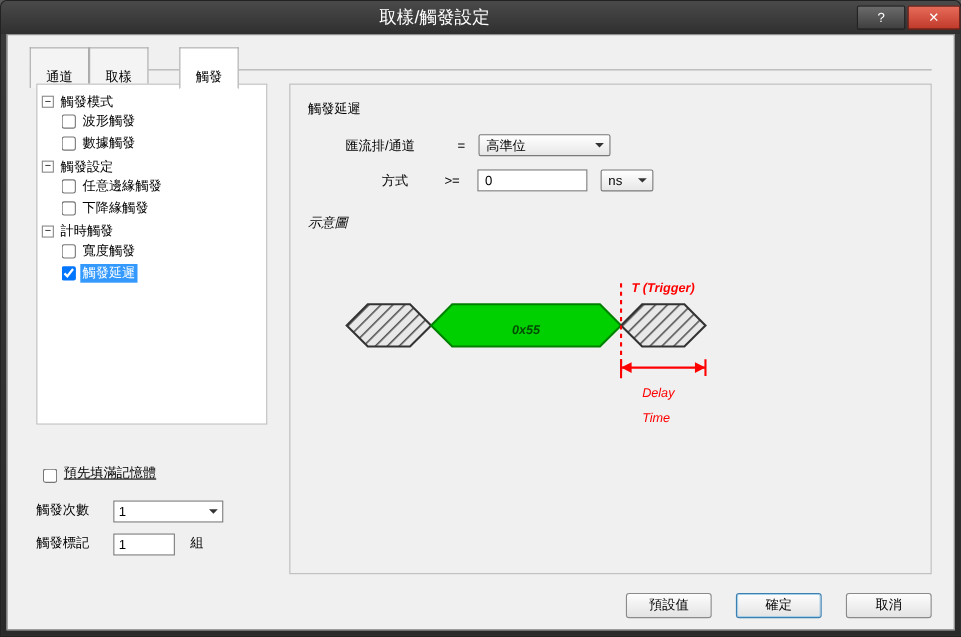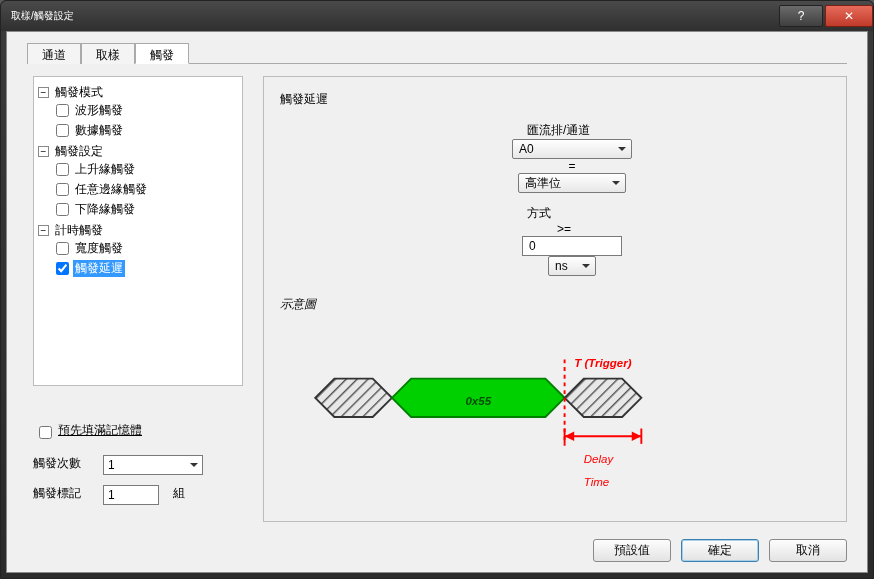--- a/index.html
+++ b/index.html
@@ -1,30 +1,30 @@
 <!DOCTYPE html>
 <html><head>
 <meta charset="utf-8">
 <style>
 * { box-sizing: border-box; margin: 0; padding: 0; font-family: "Microsoft JhengHei", "SimSun", Tahoma, sans-serif; font-size: 12px; }
 body { background: #5a5a5a; width: 874px; height: 579px; overflow: hidden; }
 
 .window { position: absolute; top: 0; left: 0; width: 874px; height: 579px; background: linear-gradient(#3a3a3a,#2a2a2a); border: 1px solid #222; border-radius: 6px 6px 0 0; }
 .titlebar { height: 30px; background: linear-gradient(#4a4a4a,#2f2f2f); border-radius: 6px 6px 0 0; display: flex; align-items: center; padding: 0 0 0 10px; color: #fff; }
-.titlebar .title { flex: 1; font-size: 10px; }
+.titlebar .title { flex: 1; font-size: 16px; text-align: center; }
 .titlebar .btns { display: flex; }
 .titlebar .btn { width: 44px; height: 22px; margin-left: 0; display: flex; align-items: center; justify-content: center; color: #fff; font-size: 13px; }
 .titlebar .help { background: linear-gradient(#6b6b6b,#3f3f3f); border: 1px solid #222; border-radius: 2px; margin-right: 2px; }
 .titlebar .close { background: linear-gradient(#e76b5a,#c03a2a); border: 1px solid #7a1f14; border-radius: 2px; width: 48px; }
 
 .client { position: absolute; top: 30px; left: 5px; right: 5px; bottom: 5px; background: #f0f0f0; border: 1px solid #888; }
 
 .tabs { position: absolute; top: 10px; left: 20px; right: 20px; height: 22px; display: flex; border-bottom: 1px solid #aaa; }
-.tab { padding: 3px 14px; border: 1px solid #aaa; border-bottom: none; background: #f0f0f0; margin-right: 0; position: relative; top: 1px; cursor: pointer; }
-.tab.active { background: #fff; border-bottom: 1px solid #fff; z-index: 2; }
+.tab { padding: 18px 14px; border: 1px solid #aaa; border-bottom: none; background: #f0f0f0; margin-right: 0; position: relative; top: 1px; cursor: pointer; }
+.tab.active { background: #fff; border-bottom: 1px solid #fff; z-index: 2; margin-left: 28px; }
 .tab:not(.active) { background: #f4f4f4; }
 
 .left-box { position: absolute; top: 44px; left: 26px; width: 210px; height: 310px; border: 1px solid #bcbcbc; background: #fff; padding: 6px 4px; overflow: auto; }
 .tree { font-size: 12px; color: #000; }
 .tree ul { list-style: none; padding-left: 0; }
 .tree li { position: relative; padding: 1px 0 1px 0; white-space: nowrap; }
 .tree .node { display: inline-flex; align-items: center; }
 .tree .toggle { display: inline-block; width: 11px; height: 11px; border: 1px solid #888; background: #fff; text-align: center; line-height: 9px; font-size: 10px; margin-right: 4px; cursor: pointer; user-select: none; }
 .tree .children { padding-left: 18px; }
 .tree .chk { width: 13px; height: 13px; margin-right: 4px; }
@@ -36,37 +36,37 @@
 .left-bottom .row label { width: 70px; }
 .left-bottom .prefill { display: flex; align-items: flex-end; margin: 10px 0 16px 6px; text-decoration: underline; }
 .left-bottom .prefill input { margin-right: 6px; }
 .combo { height: 20px; border: 1px solid #7a7a7a; background: #fff; padding: 0 18px 0 4px; display: inline-flex; align-items: center; position: relative; min-width: 70px; }
 .combo::after { content: ""; position: absolute; right: 4px; top: 7px; border: 4px solid transparent; border-top-color: #333; }
 .textin { height: 20px; border: 1px solid #7a7a7a; background: #fff; padding: 0 4px; width: 56px; display: inline-flex; align-items: center; }
 
 .right-box { position: absolute; top: 44px; left: 256px; right: 20px; bottom: 50px; border: 1px solid #bcbcbc; background: #f0f0f0; }
 .section { position: relative; margin: 14px 16px 6px 16px; }
 .section .hdr { font-size: 12px; margin-bottom: 14px; }
-.formrow { display: flex; align-items: center; margin: 12px 0 12px 34px; flex-direction: column; }
+.formrow { display: flex; align-items: center; margin: 12px 0 12px 34px; }
 .formrow .lbl { width: 90px; }
 .formrow .eq { margin: 0 12px; }
 .combo2 { height: 20px; border: 1px solid #7a7a7a; background: linear-gradient(#fff,#e7e7e7); padding: 0 20px 0 6px; display: inline-flex; align-items: center; position: relative; border-radius: 2px; }
 .combo2::after { content: ""; position: absolute; right: 5px; top: 7px; border: 4px solid transparent; border-top-color: #333; }
 .combo2.w1 { width: 120px; }
-.combo2.w2 { width: 108px; }
+.combo2.w2 { width: 120px; }
 .combo2.w3 { width: 48px; }
 .txt2 { height: 20px; border: 1px solid #7a7a7a; background: #fff; padding: 0 6px; width: 100px; display: inline-flex; align-items: center; }
 .note { margin: 16px 0 8px 34px; }
 
 .diagram-block { margin: 20px 16px 0 16px; font-style: italic; }
 .diagram-block .hdr { margin-bottom: 14px; }
 .diagram { position: relative; height: 180px; margin: 0 16px; }
 
 
-.footer { position: absolute; bottom: 10px; right: 20px; display: flex; gap: 10px; align-items: flex-end; }
+.footer { position: absolute; bottom: 10px; right: 20px; display: flex; gap: 22px; align-items: flex-end; }
 .btnw { min-width: 78px; height: 23px; border: 1px solid #8a8a8a; background: linear-gradient(#fdfdfd,#e3e3e3); border-radius: 3px; display: inline-flex; align-items: center; justify-content: center; cursor: pointer; }
 .btnw.default { border: 1px solid #3c7fb1; box-shadow: 0 0 0 1px #a6d0e7 inset; }
 
 svg text { font-family: Arial, sans-serif; }
 </style>
 </head>
 <body>
 
 <div class="window">
   <div class="titlebar">
@@ -109,24 +109,20 @@
             </ul>
           </li>
           <li>
             <span class="node">
                 <span class="toggle">−</span>
                 <span class="lbl">觸發設定</span>
               </span>
             <ul class="children">
               <li><span class="node">
                     <input type="checkbox" class="chk" style="">
-                    <span class="lbl">上升緣觸發</span>
-                  </span></li>
-              <li><span class="node">
-                    <input type="checkbox" class="chk" style="">
                     <span class="lbl">任意邊緣觸發</span>
                   </span></li>
               <li><span class="node">
                     <input type="checkbox" class="chk" style="">
                     <span class="lbl">下降緣觸發</span>
                   </span></li>
             </ul>
           </li>
           <li>
             <span class="node">
@@ -166,30 +162,27 @@
           </span>
         <span style="margin-left:14px">組</span>
       </div>
     </div>
 
     <div class="right-box">
       <div class="section">
         <div class="hdr">觸發延遲</div>
         <div class="formrow">
           <span class="lbl">匯流排/通道</span>
-          <span class="combo2 w1">
-              <span>A0</span>
-            </span>
           <span class="eq">=</span>
           <span class="combo2 w2">
               <span>高準位</span>
             </span>
         </div>
         <div class="formrow">
-          <span class="lbl" style="">方式</span>
+          <span class="lbl" style="text-align:center">方式</span>
           <span style="width:30px;text-align:left">&gt;=</span>
           <span class="txt2">
               <span>0</span>
             </span>
           <span style="width:12px"></span>
           <span class="combo2 w3">
               <span>ns</span>
             </span>
         </div>
       </div>

